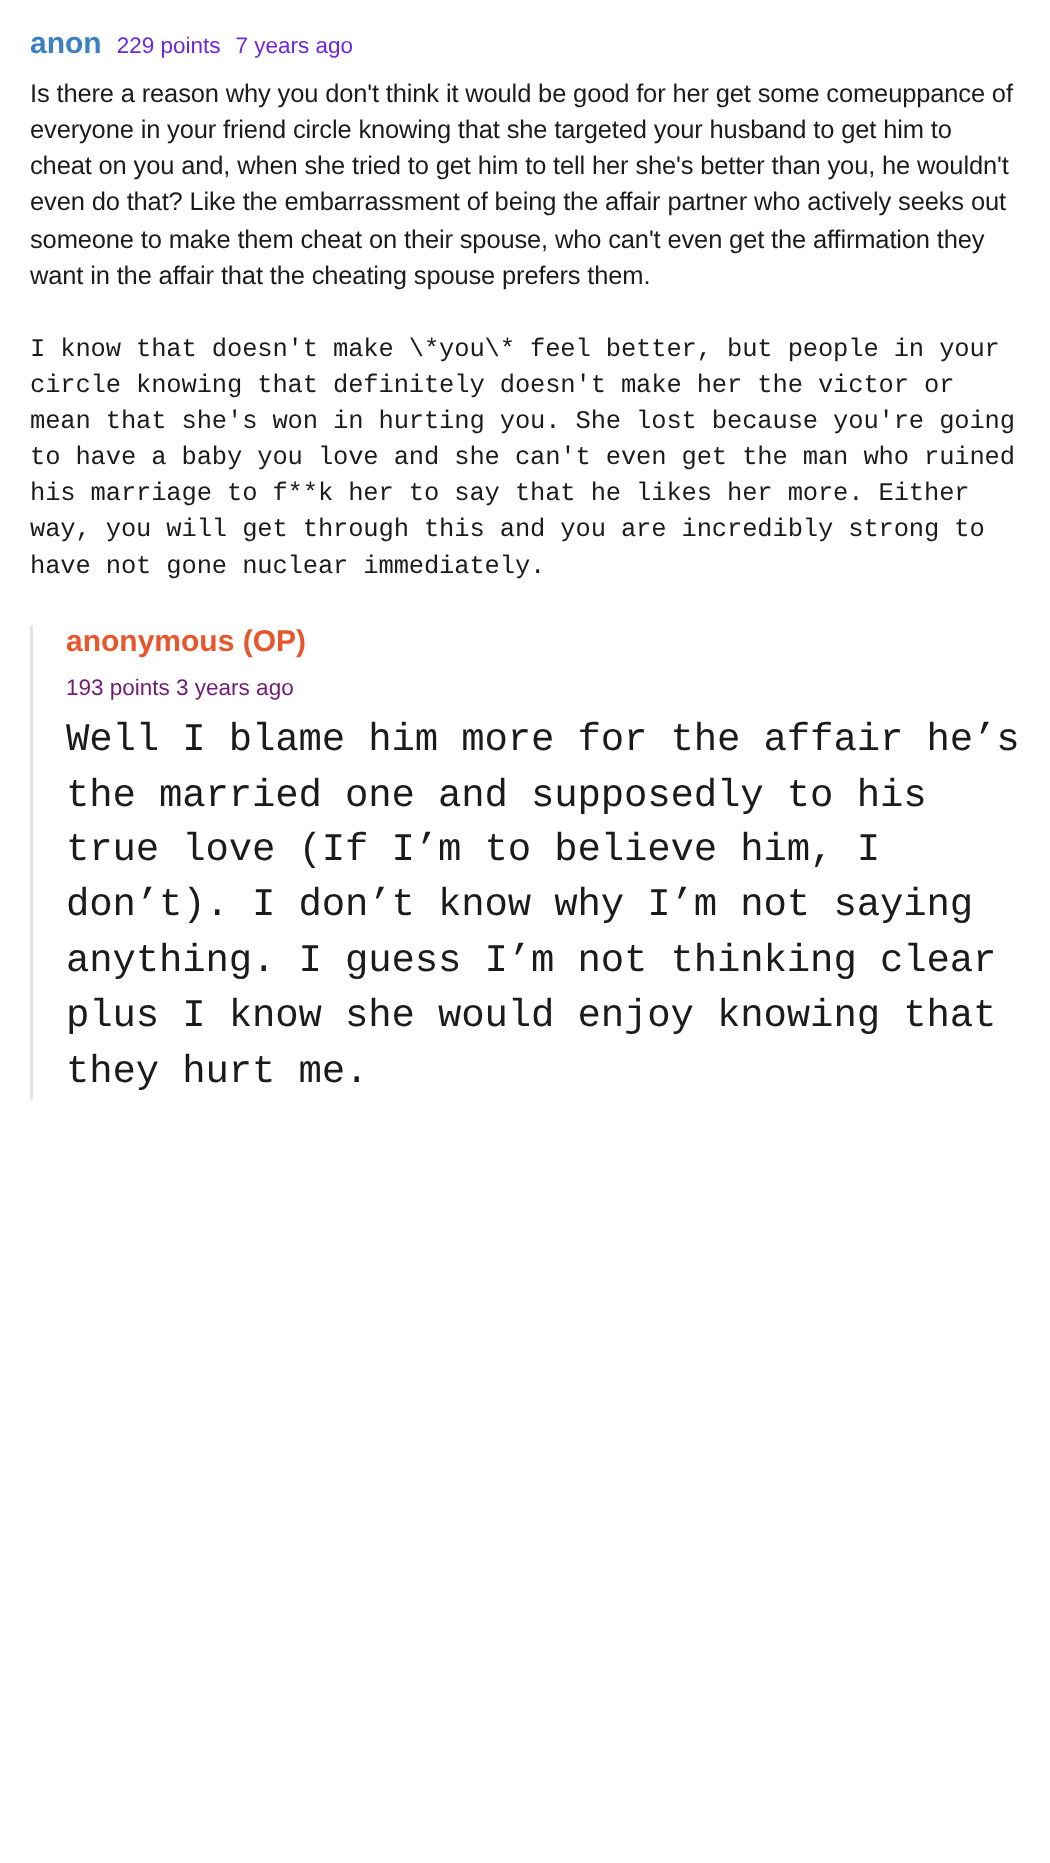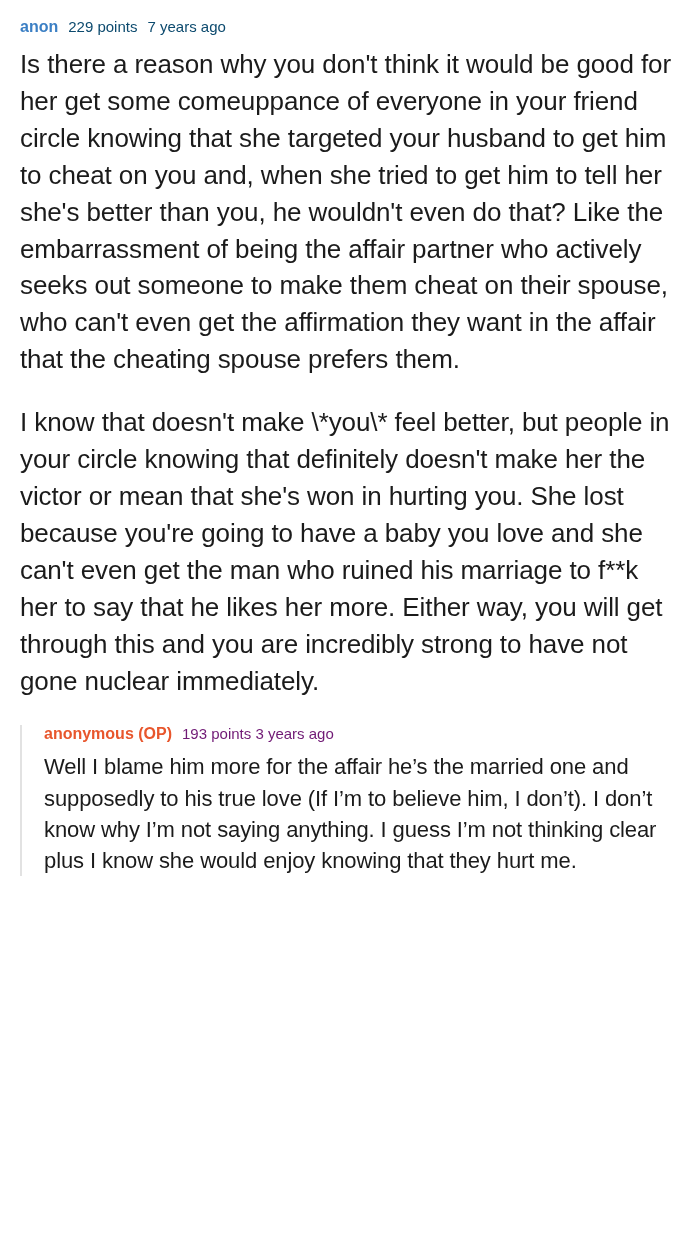--- a/index.html
+++ b/index.html
@@ -19,59 +19,61 @@
     box-sizing: border-box;
   }
   .comment-meta {
     display: flex;
     align-items: baseline;
     gap: 10px;
     margin-bottom: 10px;
     white-space: nowrap;
   }
   .author {
-    font-size: 16px;
+    font-size: 20px;
     font-weight: 700;
     color: #3b7fc4;
   }
   .author.op {
     color: #e8562c;
   }
   .meta-dim {
     font-size: 15px;
-    color: #0c4a6e;
+    color: #6d28d9;
     font-weight: 400;
   }
   .meta-dim-group {
     font-size: 15px;
     color: #701a75;
   }
   .body-text {
-    font-size: 26px;
+    font-size: 17px;
     line-height: 1.42;
     color: #1b1b1b;
     letter-spacing: -0.1px;
   }
   .body-text p {
     margin: 0 0 26px 0;
   }
   .body-text p:last-child {
     margin-bottom: 0;
+    font-family: Liberation Mono, monospace;
   }
   .reply {
     margin-top: 26px;
     padding-left: 22px;
     border-left: 2px solid #e2e2e2;
   }
   .reply .body-text {
-    font-size: 22px;
+    font-size: 26px;
     line-height: 1.42;
   }
   .reply .comment-meta {
     margin-bottom: 8px;
+    flex-direction: column;
   }
 </style>
 </head>
 <body>
 
 <div class="thread">
 
   <div class="comment">
 
     <div class="comment-meta">

